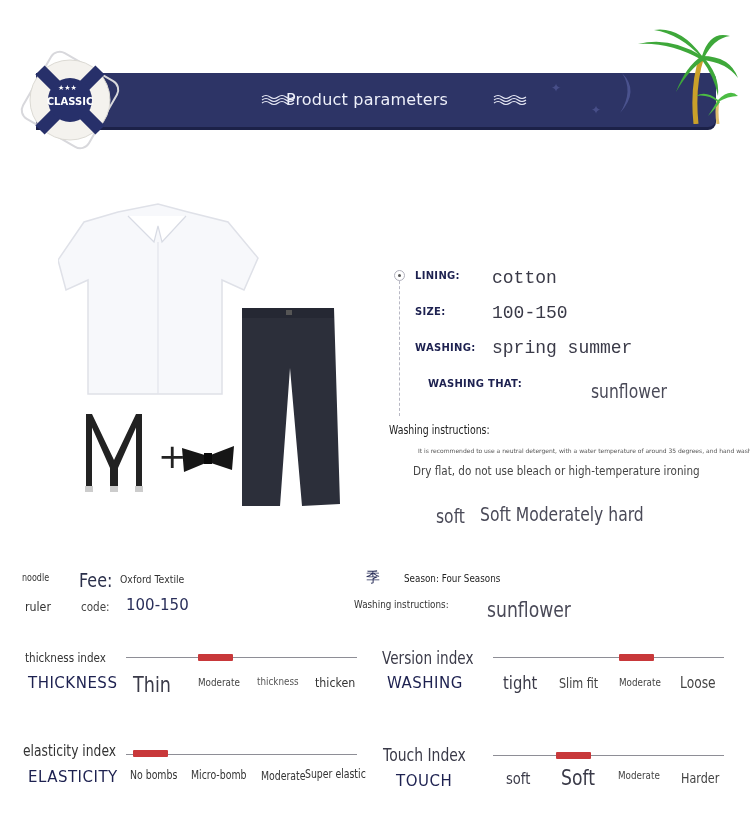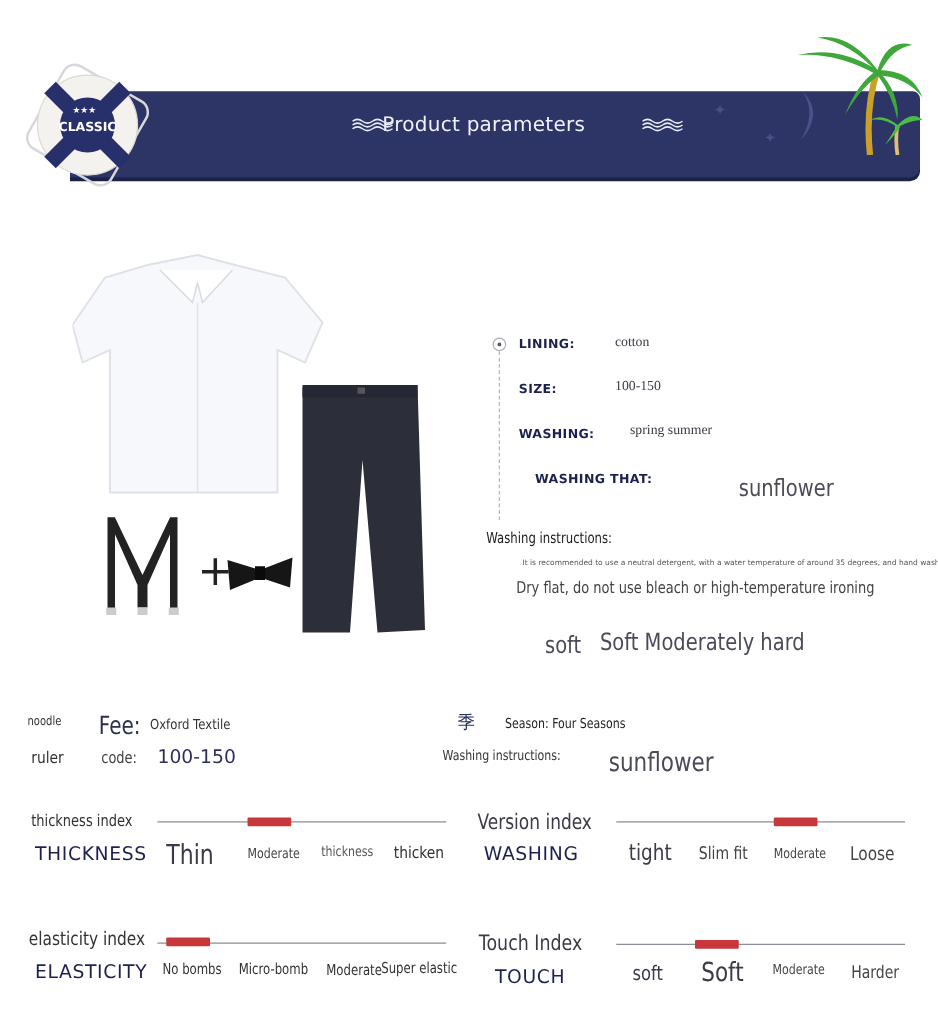--- a/index.html
+++ b/index.html
@@ -1,35 +1,35 @@
 <!DOCTYPE html>
 <html><head>
 <meta charset="utf-8">
 <style>
   * { box-sizing: border-box; margin: 0; padding: 0; }
   body { width: 750px; height: 815px; background: #ffffff; position: relative; overflow: hidden; font-family: "Liberation Sans", sans-serif; color: #2a2a3a; }
   .abs { position: absolute; }
 
   
-  .banner { left: 56px; top: 73px; width: 680px; height: 69px; background: #2d3466; border-radius: 0 6px 8px 0; box-shadow: 0 3px 0 #1c2148; }
+  .banner { left: 36px; top: 73px; width: 680px; height: 54px; background: #2d3466; border-radius: 0 6px 8px 0; box-shadow: 0 3px 0 #1c2148; }
   .banner-title { left: 0; top: 0; width: 100%; height: 54px; line-height: 54px; text-align: center; color: #eef0fa; font-size: 16px; font-family: "DejaVu Sans", sans-serif; letter-spacing: 0.2px; padding-right: 18px; }
   .wave { width: 34px; height: 12px; }
   .lifebuoy { left: 18px; top: 48px; width: 104px; height: 104px; }
   .palm { left: 630px; top: 26px; width: 110px; height: 98px; }
   .star { color: rgba(120,130,200,0.35); font-size: 12px; }
 
   
   .product { left: 58px; top: 198px; width: 290px; height: 320px; }
 
   
   .timeline { left: 399px; top: 276px; width: 0; height: 140px; border-left: 1px dashed #b8b8c4; }
   .dot { left: 394px; top: 270px; width: 11px; height: 11px; border-radius: 50%; border: 1px solid #b0b0bc; background: #fff; }
   .dot::after { content: ""; position: absolute; left: 3px; top: 3px; width: 3px; height: 3px; border-radius: 50%; background: #555; }
   .plabel { font-weight: bold; color: #1d2150; font-size: 10px; letter-spacing: 0.3px; font-family: "DejaVu Sans", sans-serif; }
-  .pvalue { color: #3a3a48; font-size: 11px; font-family: Liberation Serif, serif; }
+  .pvalue { color: #3a3a48; font-size: 18px; font-family: Liberation Mono, monospace; }
   .cond { font-family: "DejaVu Sans", sans-serif; color: #4a4a58; transform-origin: left center; }
   .caps { font-family: "DejaVu Sans", sans-serif; color: #1d2150; font-size: 15px; letter-spacing: 0.5px; }
 
   .track { height: 1px; background: #8e8e96; }
   .marker { height: 7px; background: #c8383a; border-radius: 1px; }
 </style>
 </head>
 <body>
 
 <div class="abs banner">
@@ -109,21 +109,21 @@
 <div class="abs timeline"></div>
 <div class="abs dot"></div>
 
 <div class="abs plabel" style="left:415px; top:270px;">LINING:</div>
 <div class="abs pvalue" style="left:492px; top:268px;">cotton</div>
 
 <div class="abs plabel" style="left:415px; top:306px;text-align:right;">SIZE:</div>
 <div class="abs pvalue" style="left:492px; top:303px;">100-150</div>
 
 <div class="abs plabel" style="left:415px; top:342px;">WASHING:</div>
-<div class="abs pvalue" style="left:492px; top:338px;margin-left:12px;">spring summer</div>
+<div class="abs pvalue" style="left:492px; top:338px;">spring summer</div>
 
 <div class="abs plabel" style="left:428px; top:378px;">WASHING THAT:</div>
 <div class="abs cond" style="left:591px; top:380px; font-size:19px; color:#4a4a58; transform:scaleX(0.82);">sunflower</div>
 
 <div class="abs cond" style="left:389px; top:423px; font-size:12px; color:#222; transform:scaleX(0.78);">Washing instructions:</div>
 <div class="abs" style="left:418px; top:447px; font-size:6px; color:#555; font-family:'DejaVu Sans', sans-serif; white-space:nowrap;">It is recommended to use a neutral detergent, with a water temperature of around 35 degrees, and hand wash.</div>
 <div class="abs cond" style="left:413px; top:463px; font-size:13px; color:#444; transform:scaleX(0.8); white-space:nowrap;">Dry flat, do not use bleach or high-temperature ironing</div>
 
 <div class="abs cond" style="left:436px; top:505px; font-size:19px; color:#4a4a58; transform:scaleX(0.82);">soft</div>
 <div class="abs cond" style="left:480px; top:503px; font-size:19px; color:#4a4a58; transform:scaleX(0.82); white-space:nowrap;">Soft Moderately hard</div>

